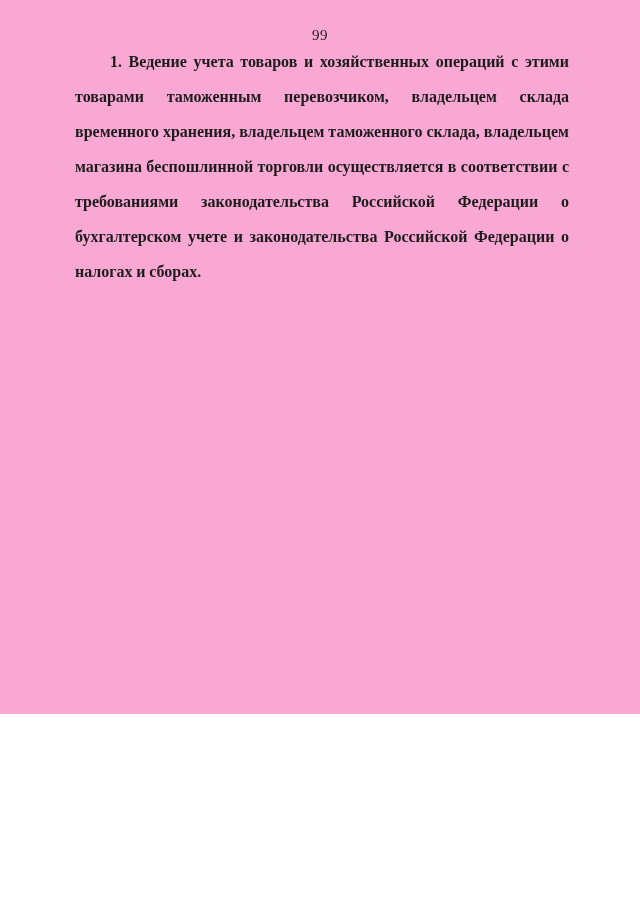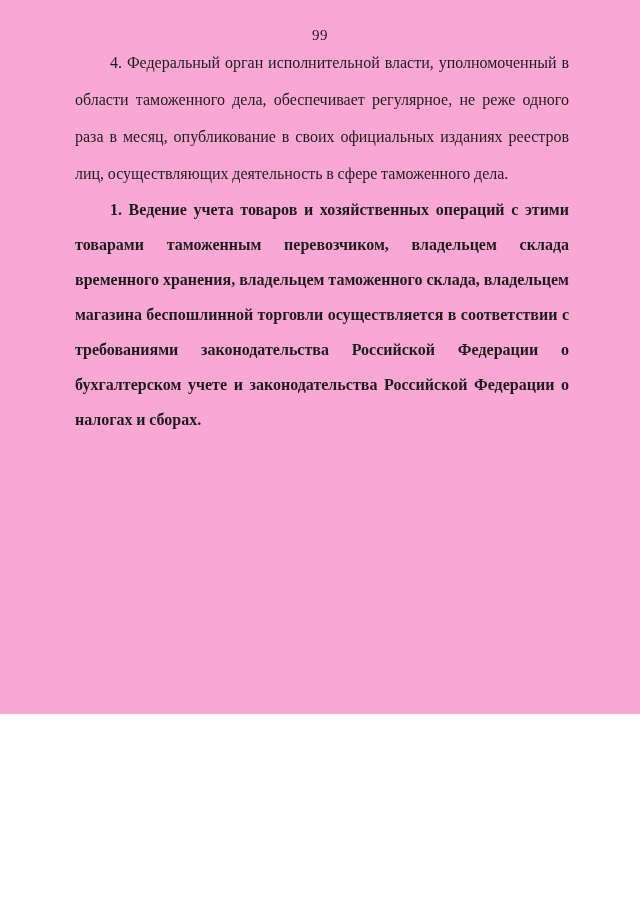--- a/index.html
+++ b/index.html
@@ -66,20 +66,19 @@
   }
 </style>
 </head>
 <body>
 
 <div class="page">
   <div class="pagenum">99</div>
 
   <div class="content">
 
-    <p class="body-para para-4">4. Федеральный орган исполнительной власти, уполномоченный в области таможенного дела, обеспечивает регулярное, не реже одного раза в месяц, опубликование в своих официальных изданиях реестров лиц, осуществляющих деятельность в сфере таможенного дела.</p>
 
 
     <p class="body-para para-1">1. Ведение учета товаров и хозяйственных операций с этими товарами таможенным перевозчиком, владельцем склада временного хранения, владельцем таможенного склада, владельцем магазина беспошлинной торговли осуществляется в соответствии с требованиями законодательства Российской Федерации о бухгалтерском учете и законодательства Российской Федерации о налогах и сборах.</p>
 
 
   </div>
 </div>
 
 </body></html>

